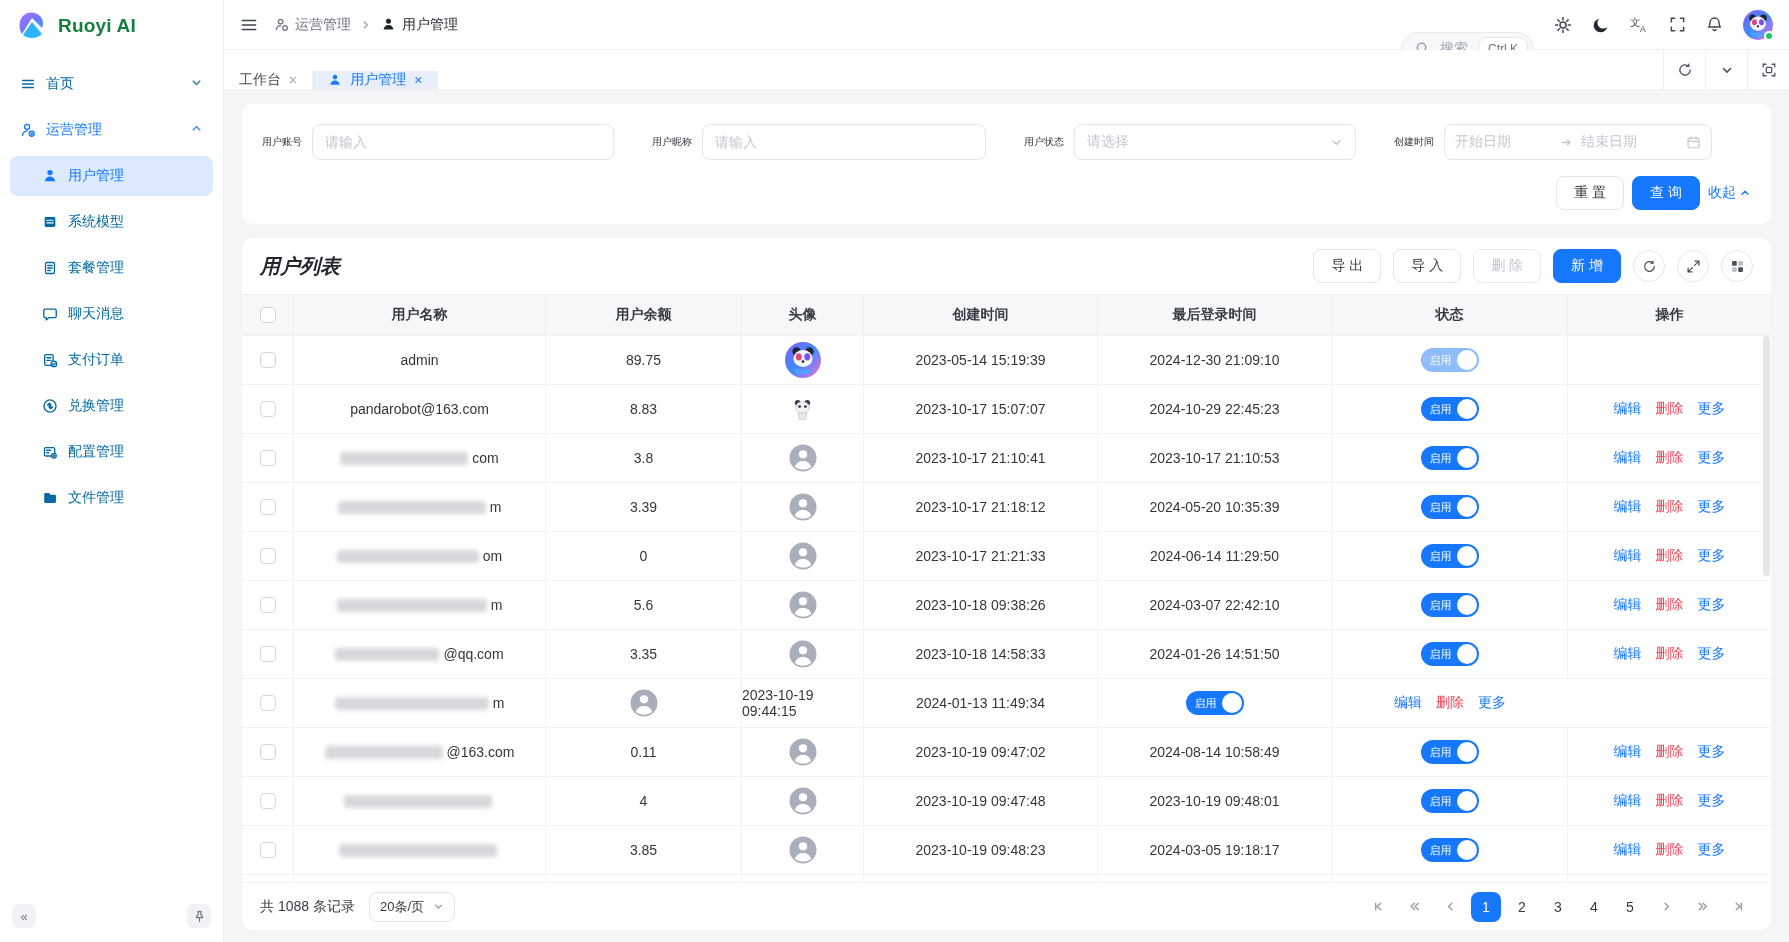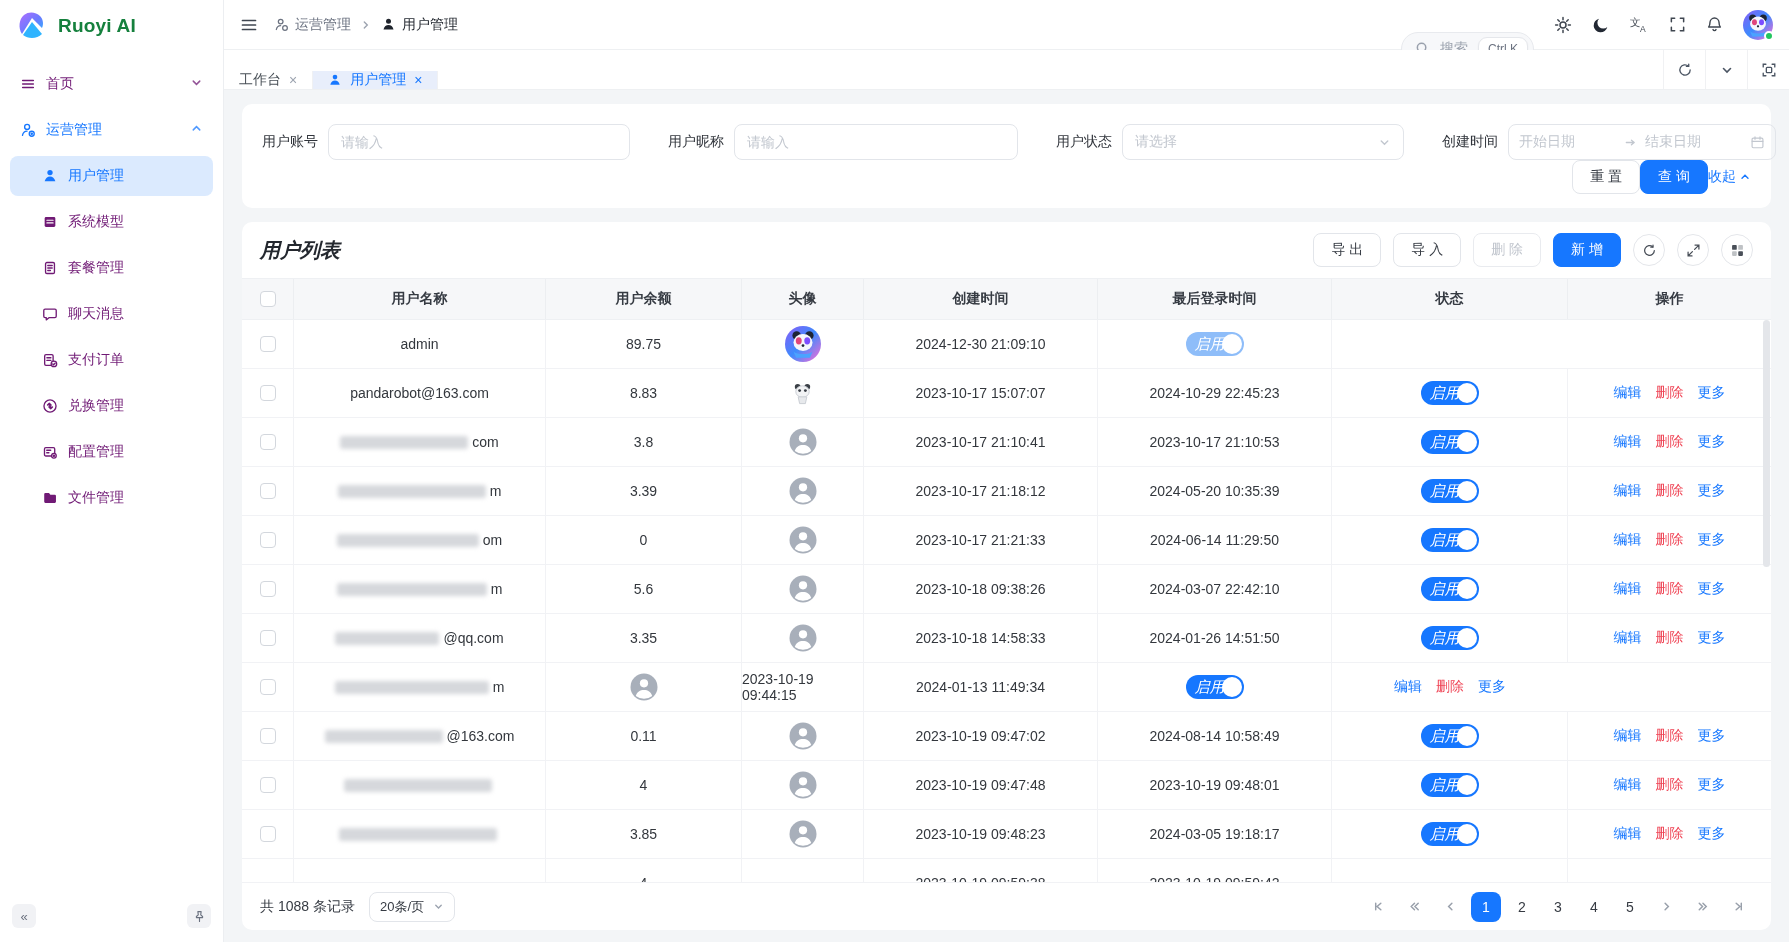--- a/index.html
+++ b/index.html
@@ -4,21 +4,21 @@
 <style>
   * { margin:0; padding:0; box-sizing:border-box; }
   html,body { width:1789px; height:942px; overflow:hidden; font-family:"Liberation Sans","DejaVu Sans",sans-serif; background:#f3f5f7; }
   .app { display:flex; height:100%; }
 
   
   .sidebar { width:224px; background:#fff; border-right:1px solid #eceef1; display:flex; flex-direction:column; flex-shrink:0; }
   .logo { height:52px; display:flex; align-items:center; gap:10px; padding:0 16px; }
   .brand { font-size:19px; font-weight:bold; color:#15803d; letter-spacing:.2px; }
   .nav { flex:1; padding:12px 10px 0; overflow:hidden; }
-  .nav-item { height:40px; display:flex; align-items:center; gap:10px; padding:0 10px; border-radius:8px; color:#701a75; font-size:14px; margin-bottom:6px; cursor:pointer; }
+  .nav-item { height:40px; display:flex; align-items:center; gap:10px; padding:0 10px; border-radius:8px; color:#0369a1; font-size:14px; margin-bottom:6px; cursor:pointer; }
   .nav-item .lbl { flex:1; }
   .nav-item svg { flex-shrink:0; }
   .nav-item.sub { padding-left:32px; }
   .nav-item.active { background:#dbeafe; color:#1677ff; }
   .nav-item.parent-open { color:#1677ff; }
   .chev { color:inherit; opacity:.75; }
   .sidebar-foot { height:44px; display:flex; align-items:center; justify-content:space-between; padding:0 12px 8px; }
   .sq-btn { width:24px; height:24px; border-radius:6px; background:#f1f2f5; color:#6b7280; display:flex; align-items:center; justify-content:center; font-size:13px; cursor:pointer; }
 
   
@@ -41,27 +41,27 @@
   .tab.active { background:#e8eefb; color:#1677ff; }
   .tab.active .x { color:#1677ff; }
   .tab-tool { width:42px; display:flex; align-items:center; justify-content:center; border-left:1px solid #f0f1f3; color:#4b5563; cursor:pointer; }
 
   .content { flex:1; padding:14px 18px 12px; display:flex; flex-direction:column; gap:14px; min-height:0; }
 
   
   .filter-card { background:#fff; border-radius:10px; padding:20px 20px 14px; flex-shrink:0; }
   .filter-row { display:flex; align-items:center; }
   .field { display:flex; align-items:center; gap:10px; margin-right:38px; }
-  .field label { font-size:14px; color:#30343b; white-space:nowrap; }
+  .field label { font-size:10px; color:#30343b; white-space:nowrap; }
   .input { height:36px; border:1px solid #e2e5ea; border-radius:8px; padding:0 12px; font-size:14px; color:#333; background:#fff; outline:none; }
   .input::placeholder { color:#c2c7cf; }
   .fake-select { width:282px; height:36px; border:1px solid #e2e5ea; border-radius:8px; padding:0 12px; display:flex; align-items:center; justify-content:space-between; color:#c2c7cf; font-size:14px; cursor:pointer; }
   .daterange { width:268px; height:36px; border:1px solid #e2e5ea; border-radius:8px; padding:0 10px; display:flex; align-items:center; gap:8px; color:#c2c7cf; font-size:14px; cursor:pointer; }
   .daterange .dph { flex:1; }
-  .filter-actions { display:flex; justify-content:flex-end; align-items:center; gap:0; }
+  .filter-actions { display:flex; justify-content:flex-end; align-items:center; gap:8px; margin-top:16px; }
   .btn { height:34px; padding:0 17px; border-radius:8px; font-size:14px; display:inline-flex; align-items:center; justify-content:center; border:1px solid #e2e5ea; background:#fff; color:#363b43; cursor:pointer; white-space:nowrap; }
   .btn-primary { background:#1677ff; border-color:#1677ff; color:#fff; }
   .btn-disabled { color:#c0c5cd; border-color:#e9ebef; cursor:default; }
   .collapse-link { color:#1677ff; font-size:14px; display:flex; align-items:center; gap:3px; cursor:pointer; }
 
   
   .table-card { background:#fff; border-radius:10px; flex:1; display:flex; flex-direction:column; min-height:0; overflow:hidden; }
   .card-head { height:56px; display:flex; align-items:center; padding:0 18px; flex-shrink:0; }
   .card-title { font-size:20px; font-weight:bold; color:#24282f;font-style:italic; }
   .toolbar { margin-left:auto; display:flex; align-items:center; gap:12px; }
@@ -72,21 +72,21 @@
   .th { height:40px; display:flex; align-items:center; justify-content:center; font-size:14px; font-weight:bold; color:#363b43; border-right:1px solid #eceef1; }
   .th:last-child { border-right:none; }
   .tbody { flex:1; overflow:hidden; position:relative; }
   .body-row { border-bottom:1px solid #f1f2f5; }
   .td { height:48px; display:flex; align-items:center; justify-content:center; font-size:14px; color:#33373d; border-right:1px solid #f1f2f5; overflow:hidden; }
   .td:last-child { border-right:none; }
   .checkbox { width:16px; height:16px; border:1px solid #d3d7dd; border-radius:4px; background:#fff; cursor:pointer; }
   .redact { display:inline-block; height:13px; border-radius:3px; background:#d6d8dc; filter:blur(2px); margin-right:4px; }
   .avatar { display:flex; align-items:center; justify-content:center; }
   .toggle { position:relative; width:58px; height:24px; border-radius:12px; background:#1677ff; display:flex; align-items:center; padding-left:9px; cursor:pointer; flex-shrink:0; }
-  .toggle .tlab { color:#fff; font-size:15px;font-style:italic; }
+  .toggle .tlab { color:#fff; font-size:11px; }
   .toggle .knob { position:absolute; right:2px; top:2px; width:20px; height:20px; border-radius:50%; background:#fff; }
   .toggle.muted { background:#8ebdf9; }
   .ops a { color:#1677ff; margin:0 7px; cursor:pointer; text-decoration:none; font-size:14px; }
   .ops a.danger { color:#ef4455; }
   .vscroll { position:absolute; top:0; right:1px; bottom:0; width:7px; }
   .vscroll .thumb { width:7px; height:44%; border-radius:4px; background:#e4e6ea; cursor:pointer; }
 
   .card-foot { height:48px; border-top:1px solid #f1f2f5; display:flex; align-items:center; padding:0 18px; gap:14px; flex-shrink:0; }
   .total { font-size:14px; color:#363b43; }
   .size-select { height:30px; border:1px solid #e2e5ea; border-radius:8px; padding:0 10px; display:flex; align-items:center; gap:9px; font-size:13px; color:#363b43; cursor:pointer; }
@@ -496,20 +496,21 @@
                       <circle cx="11" cy="9" r="4" fill="#1d2434"></circle>
                       <circle cx="23" cy="9" r="4" fill="#1d2434"></circle>
                       <ellipse cx="17" cy="15.5" rx="9" ry="8" fill="#f4f6fb"></ellipse>
                       <ellipse cx="13" cy="14" rx="2.8" ry="3.4" fill="#e0457b"></ellipse>
                       <ellipse cx="21" cy="14" rx="2.8" ry="3.4" fill="#7c4dff"></ellipse>
                       <circle cx="17" cy="18.5" r="1.3" fill="#1d2434"></circle>
                       <path d="M8 24c3 3.4 15 3.4 18 0l-2.5 6h-13z" fill="#4aa3ff"></path>
                     </svg>
                   </span>
                 </div>
+    <div class="td cell-created">2023-05-14 15:19:39</div>
     <div class="td cell-login">2024-12-30 21:09:10</div>
     <div class="td">
                   <span class="toggle muted">
                     <span class="tlab">启用</span>
                     <span class="knob"></span>
                   </span>
                 </div>
     <div class="td ops"></div>
   </div>
 

